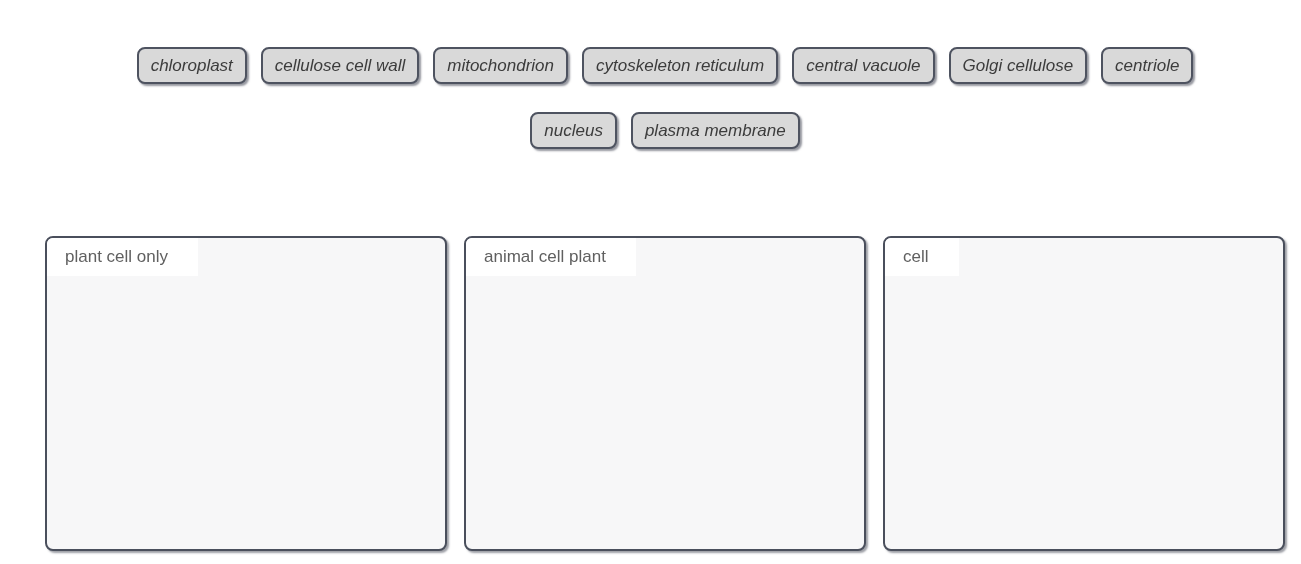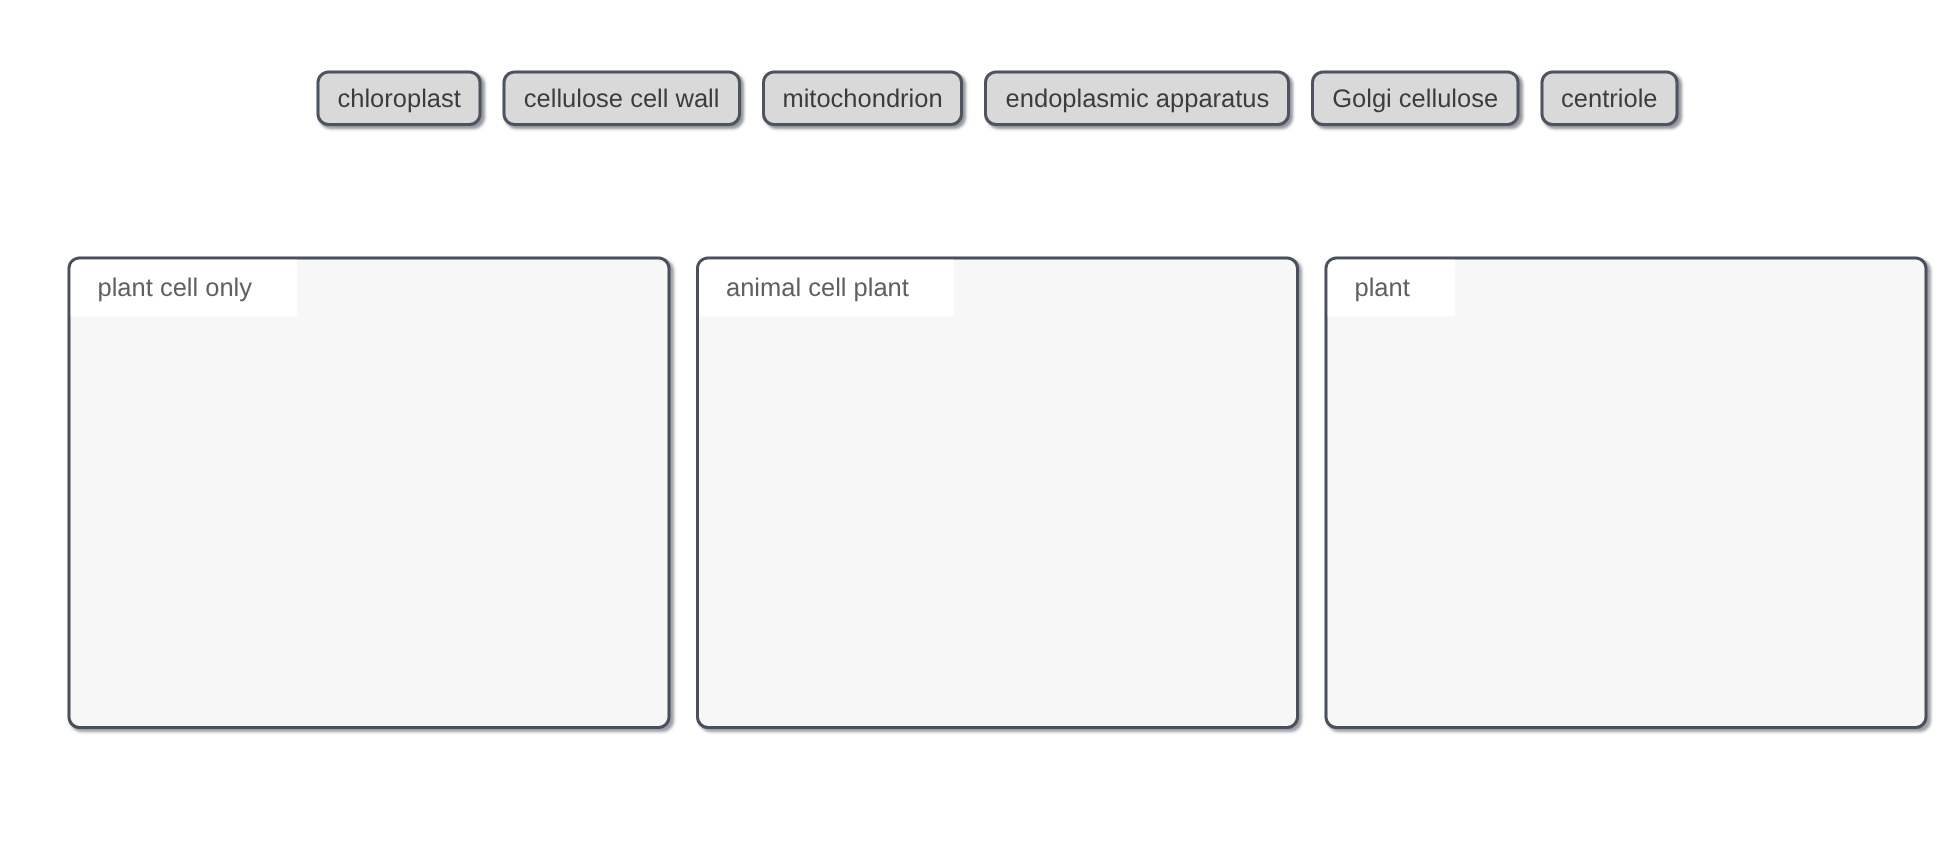--- a/index.html
+++ b/index.html
@@ -15,20 +15,21 @@
     margin-left: 45px;
     width: 1240px;
     padding-top: 47px;
     box-sizing: border-box;
   }
   .chip-row {
     display: flex;
     justify-content: center;
     gap: 14px;
     margin-bottom: 28px;
+    font-style: italic;
   }
   .chip {
     background: #d9d9d9;
     border: 2px solid #4e5360;
     border-radius: 8px;
     height: 33px;
     line-height: 33px;
     padding: 0 12px;
     font-size: 17px;
     color: #3c3c3c;
@@ -62,31 +63,36 @@
 </style>
 </head>
 <body>
 
 <div class="content">
 
   <div class="chip-row">
     <div class="chip">chloroplast</div>
     <div class="chip">cellulose cell wall</div>
     <div class="chip">mitochondrion</div>
-    <div class="chip">endoplasmic apparatus</div>
+    <div class="chip">cytoskeleton reticulum</div>
+    <div class="chip">central vacuole</div>
     <div class="chip">Golgi cellulose</div>
     <div class="chip">centriole</div>
   </div>
 
+  <div class="chip-row">
+    <div class="chip">nucleus</div>
+    <div class="chip">plasma membrane</div>
+  </div>
 
   <div class="zones">
     <div class="zone">
       <div class="zone-label">plant cell only</div>
     </div>
     <div class="zone">
       <div class="zone-label">animal cell plant</div>
     </div>
     <div class="zone">
-      <div class="zone-label">plant</div>
+      <div class="zone-label">cell</div>
     </div>
   </div>
 
 </div>
 
 </body></html>

